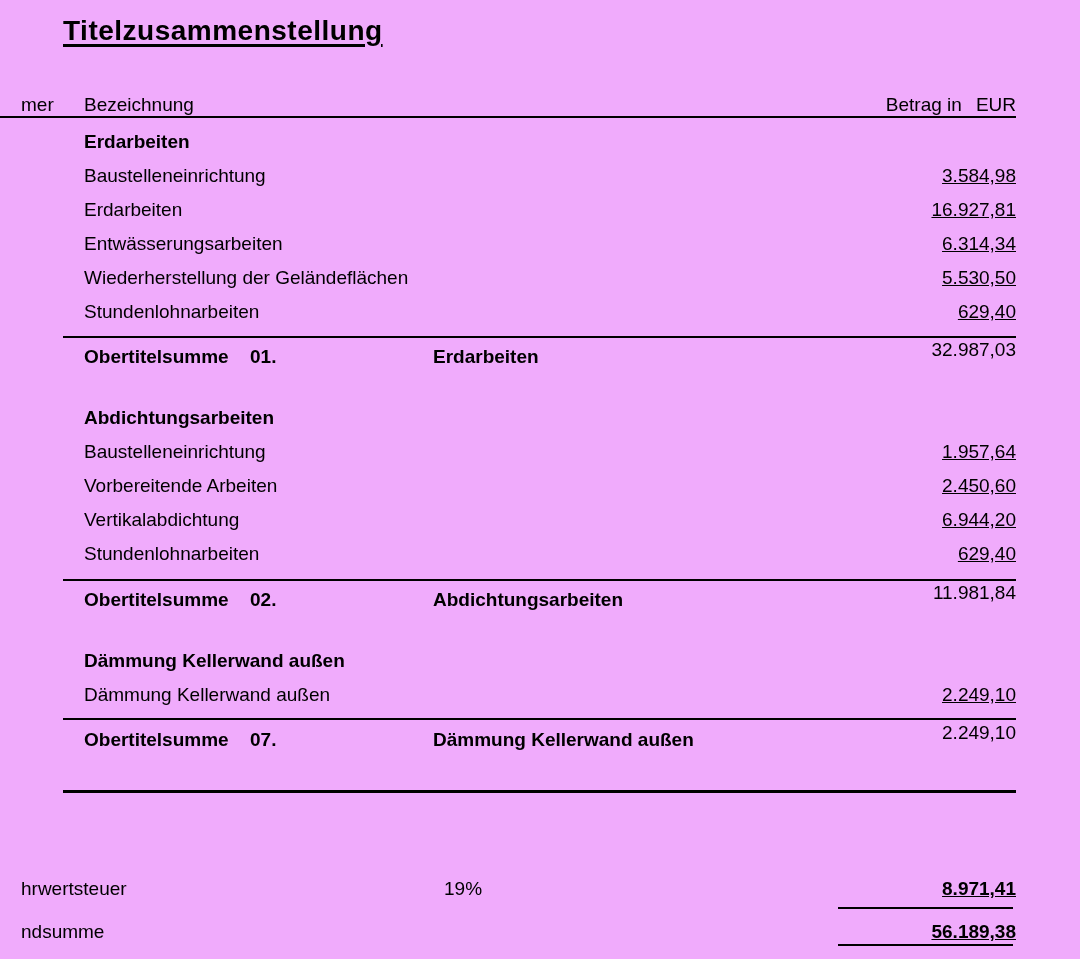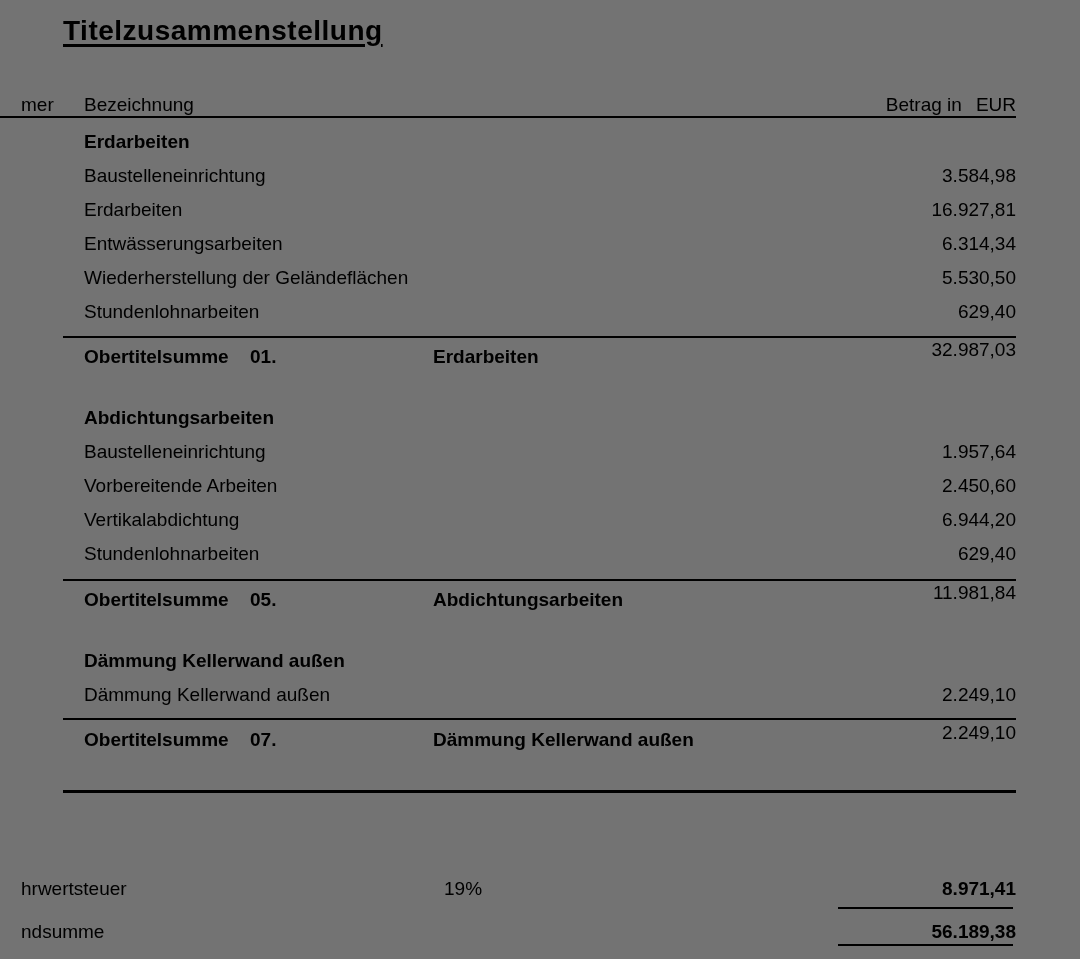--- a/index.html
+++ b/index.html
@@ -4,21 +4,21 @@
 <style>
   html, body {
     margin: 0;
     padding: 0;
     background: #ffffff;
   }
   .page {
     position: relative;
     width: 1080px;
     height: 959px;
-    background: #737373;
+    background: #f0abfc;
     color: #000000;
     font-family: "Liberation Sans", "DejaVu Sans", sans-serif;
     font-size: 19px;
     overflow: hidden;
   }
   .doc-title {
     position: absolute;
     top: 15px;
     left: 63px;
     font-size: 28px;
@@ -30,21 +30,21 @@
   }
   .row {
     position: absolute;
     left: 63px;
     right: 64px;
     height: 24px;
     white-space: nowrap;
   }
   .row.full { left: 0; }
   .label { position: absolute; left: 0; top: 0; padding-left: 21px; }
-  .amount { position: absolute; right: 0; top: 0; text-align: center; }
+  .amount { position: absolute; right: 0; top: 0; text-align: center; text-decoration: underline; }
   .bold { font-weight: bold; }
   .hline {
     position: absolute;
     left: 63px;
     right: 64px;
     height: 2px;
     background: #000000;
   }
   .hline.full { left: 0; }
   .hline.thick { height: 2.5px; }
@@ -126,21 +126,21 @@
     <span class="label">Vertikalabdichtung</span>
     <span class="amount">6.944,20</span>
   </div>
   <div class="row" style="top:543px">
     <span class="label">Stundenlohnarbeiten</span>
     <span class="amount">629,40</span>
   </div>
   <div class="hline" style="top:579px"></div>
   <div class="row" style="top:589px">
     <span class="label bold">Obertitelsumme</span>
-    <span class="col-number bold">05.</span>
+    <span class="col-number bold">02.</span>
     <span class="col-name bold">Abdichtungsarbeiten</span>
     <span class="sub-amount">11.981,84</span>
   </div>
 
   <div class="row" style="top:650px">
     <span class="label bold">Dämmung Kellerwand außen</span>
   </div>
   <div class="row" style="top:684px">
     <span class="label">Dämmung Kellerwand außen</span>
     <span class="amount">2.249,10</span>

